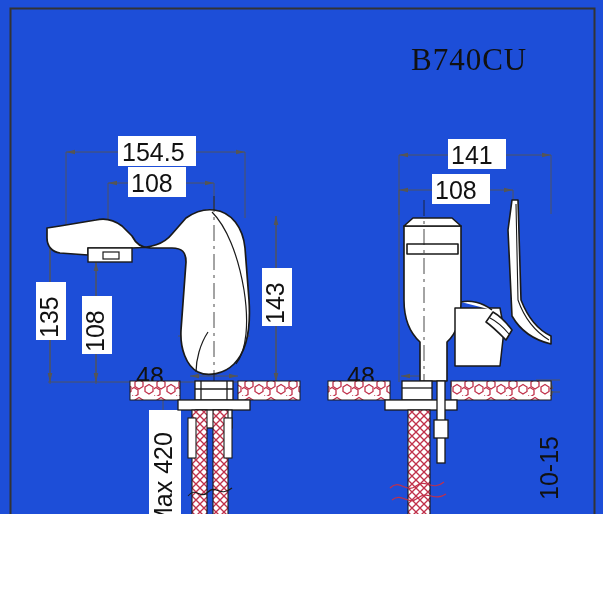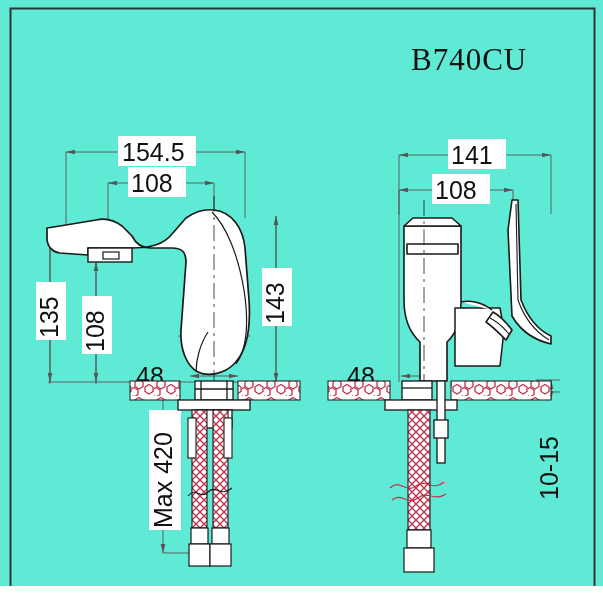--- a/index.html
+++ b/index.html
@@ -6,22 +6,22 @@
     margin: 0;
     padding: 0;
     background: #ffffff;
   }
   body {
     font-family: "Liberation Sans", sans-serif;
   }
   #sheet {
     position: relative;
     width: 603px;
-    height: 586px;
-    background: #5eead4;
+    height: 514px;
+    background: #1d4ed8;
     overflow: hidden;
   }
   #drawing-svg {
     position: absolute;
     left: 0;
     top: 0;
   }
   .dimtext {
     font-family: "Liberation Sans", sans-serif;
     font-size: 25px;

